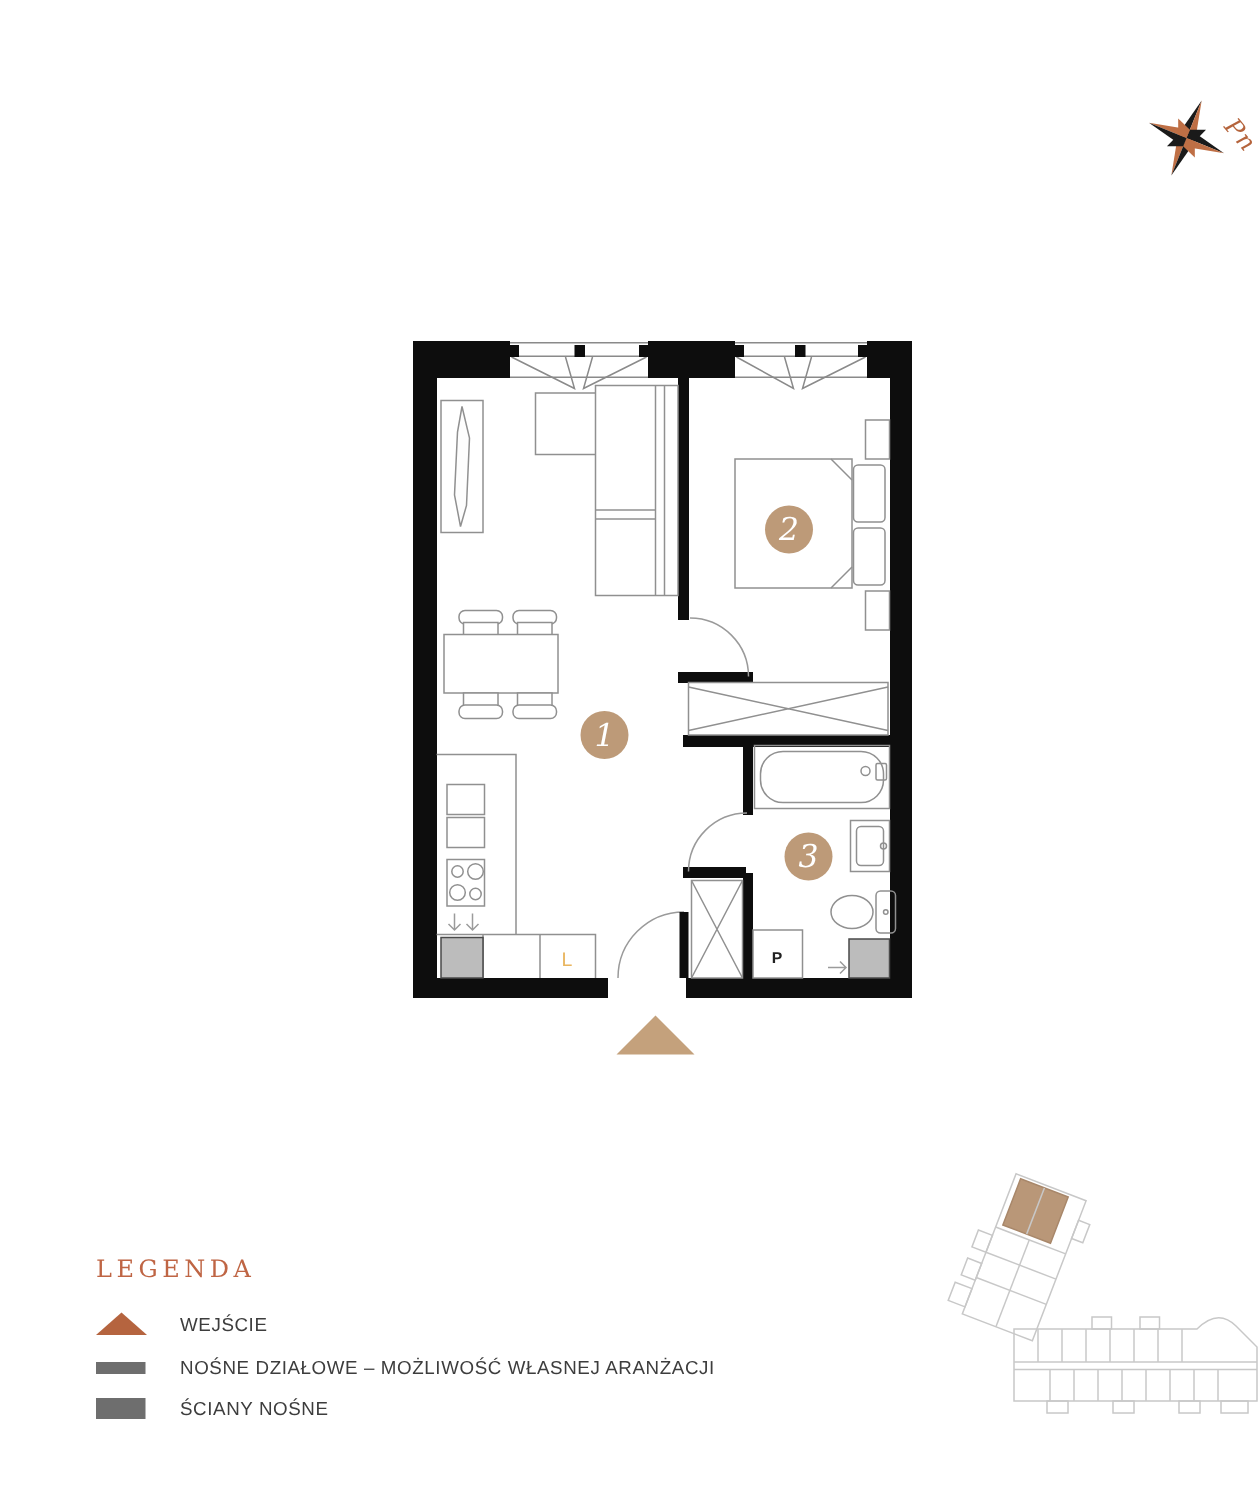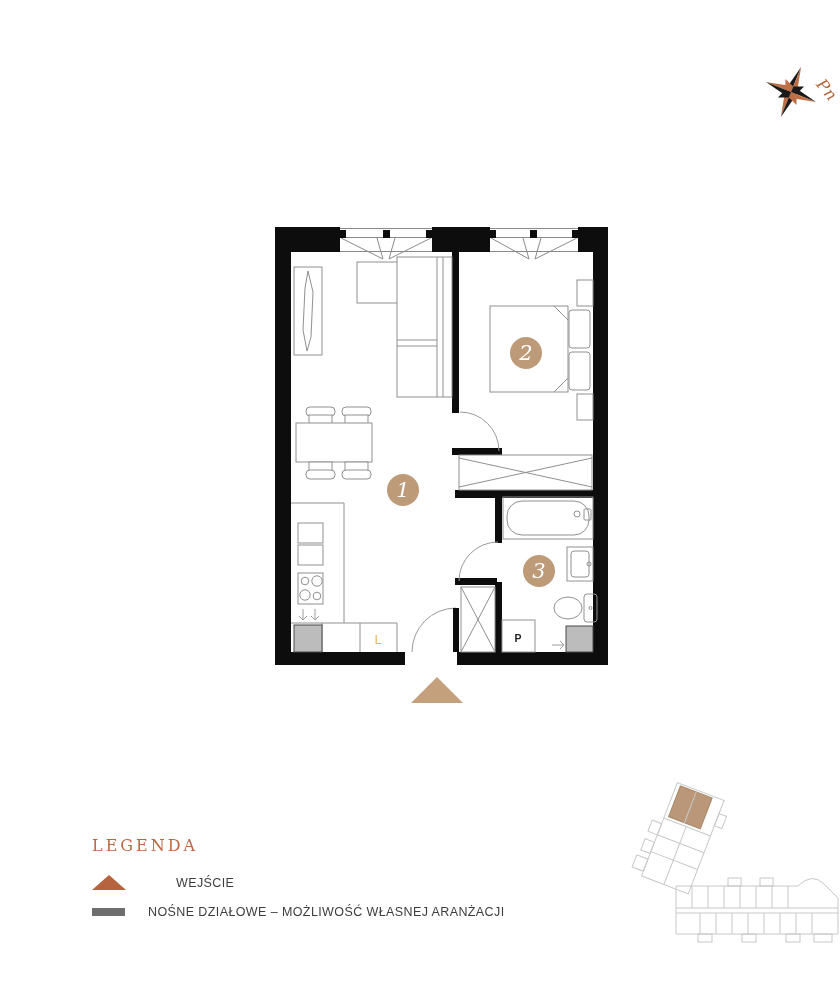--- a/index.html
+++ b/index.html
@@ -1,30 +1,30 @@
 <!DOCTYPE html>
 <html><head>
 <meta charset="utf-8">
 <style>
   html,body{margin:0;padding:0;background:#fff;}
   .canvas{position:relative;width:840px;height:1000px;background:#ffffff;overflow:hidden;
           font-family:"Liberation Sans",sans-serif;}
   .plan-svg{position:absolute;left:0;top:0;}
   
-  .legend{position:absolute;left:92px;top:836px;width:480px;}
+  .legend{position:absolute;left:64px;top:836px;width:480px;}
   .legend-title{font-family:"DejaVu Serif",serif;font-size:16px;letter-spacing:3px;
                 color:#bf6544;margin-bottom:20px;}
   .legend-row{display:flex;align-items:center;margin-bottom:13px;}
   .legend-icon-box{width:56px;flex:0 0 56px;display:flex;align-items:center;}
   .legend-tri{width:0;height:0;border-left:17px solid transparent;
               border-right:17px solid transparent;border-bottom:15px solid #b5643f;}
   .legend-bar-thin{width:33px;height:8px;background:#6e6e6e;}
   .legend-bar-thick{width:33px;height:14px;background:#6e6e6e;}
   .legend-label{font-size:12.5px;color:#3d3d3d;letter-spacing:0.4px;}
-  .row-entrance{margin-bottom:15px;gap:28px;}
+  .row-entrance{margin-bottom:15px;}
 </style>
 </head>
 <body>
 
 <div class="canvas">
 
 <svg class="plan-svg" width="840" height="1000" viewBox="0 0 840 1000">
 
   <g transform="translate(791,92) rotate(22)">
 
@@ -249,15 +249,21 @@
           <span class="legend-tri"></span>
         </span>
       <span class="legend-label">WEJŚCIE</span>
     </div>
     <div class="legend-row">
       <span class="legend-icon-box">
           <span class="legend-bar-thin"></span>
         </span>
       <span class="legend-label">NOŚNE DZIAŁOWE – MOŻLIWOŚĆ WŁASNEJ ARANŻACJI</span>
     </div>
+    <div class="legend-row">
+      <span class="legend-icon-box">
+          <span class="legend-bar-thick"></span>
+        </span>
+      <span class="legend-label">ŚCIANY NOŚNE</span>
+    </div>
   </div>
 
 </div>
 
 </body></html>

